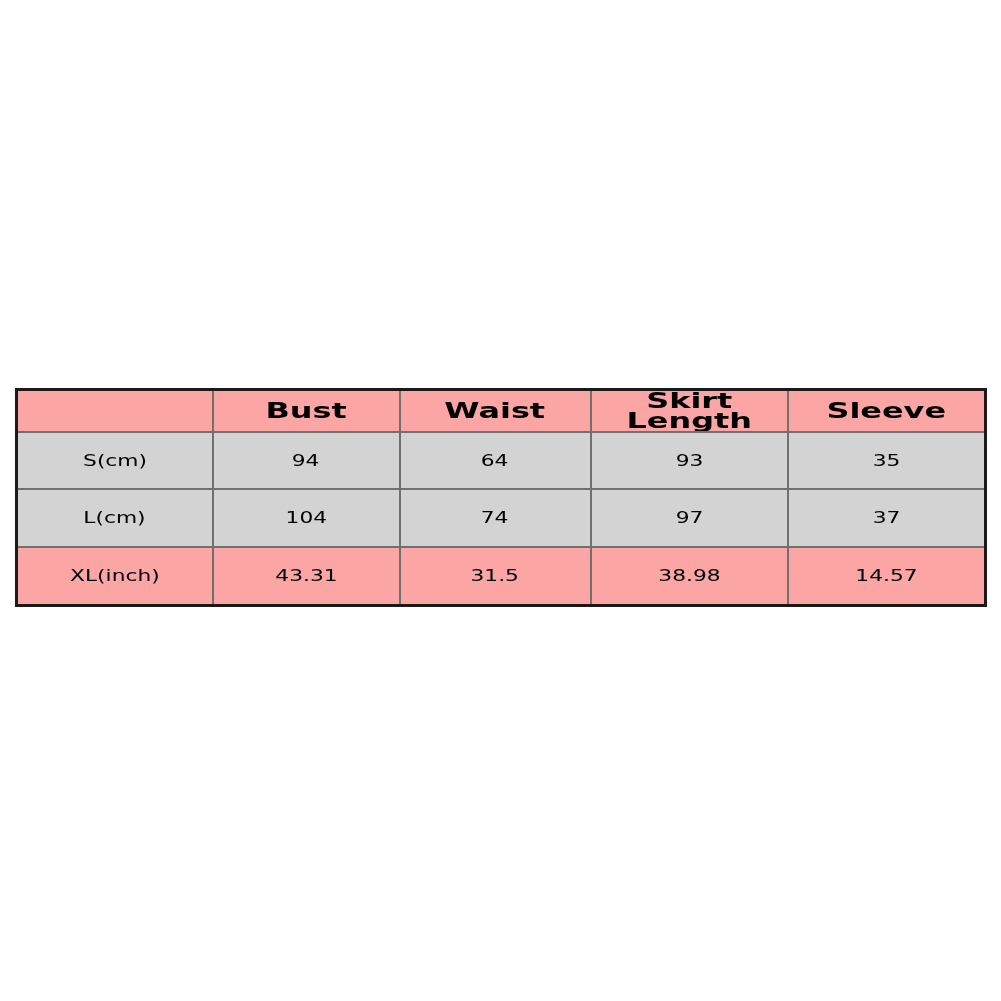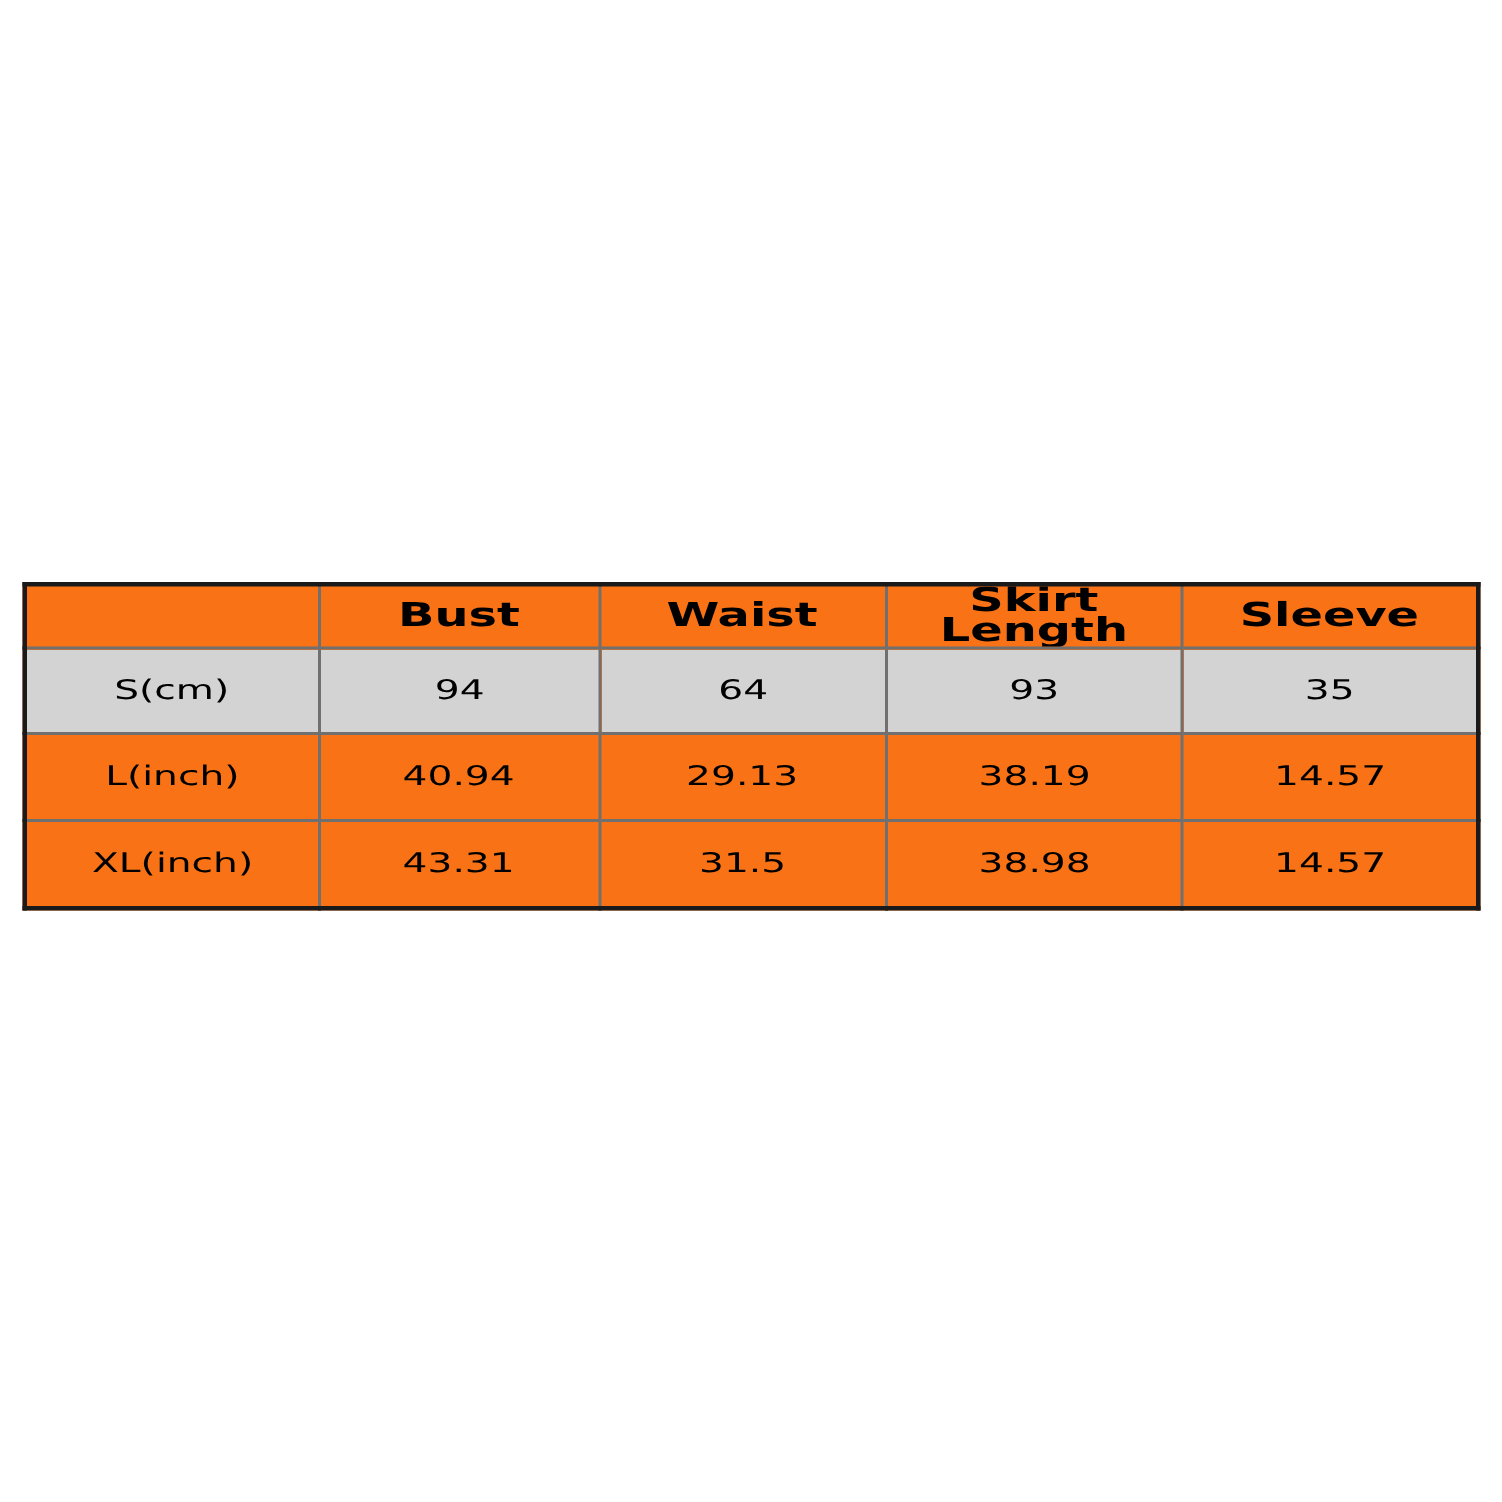--- a/index.html
+++ b/index.html
@@ -19,40 +19,40 @@
     left: 15px;
     top: 388px;
     width: 972px;
     height: 219px;
   }
   table.size-chart {
     width: 100%;
     height: 100%;
     border-collapse: collapse;
     table-layout: fixed;
-    background: #f97316;
+    background: #fca5a5;
     border: 3px solid #1a1a1a;
     text-decoration: underline;
   }
   .size-chart th,
   .size-chart td {
     border: 2px solid #707070;
     text-align: center;
     vertical-align: middle;
     padding: 0;
     overflow: hidden;
   }
   .size-chart thead th {
     font-weight: bold;
     font-size: 22px;
     height: 40px;
     line-height: 20px;
   }
   .size-chart tbody td {
-    font-size: 18px;
+    font-size: 15px;
     height: 22px;
     line-height: 20px;
   }
   .size-chart tr.shaded td {
     background: #d3d3d3;
   }
   
   .t {
     display: inline-block;
     transform: scaleX(1.45);
@@ -83,26 +83,26 @@
       </tr>
     </thead>
     <tbody>
       <tr class="shaded">
         <td><span class="t">S(cm)</span></td>
         <td><span class="t">94</span></td>
         <td><span class="t">64</span></td>
         <td><span class="t">93</span></td>
         <td><span class="t">35</span></td>
       </tr>
-      <tr>
-        <td><span class="t">L(inch)</span></td>
-        <td><span class="t">40.94</span></td>
-        <td><span class="t">29.13</span></td>
-        <td><span class="t">38.19</span></td>
-        <td><span class="t">14.57</span></td>
+      <tr class="shaded">
+        <td><span class="t">L(cm)</span></td>
+        <td><span class="t">104</span></td>
+        <td><span class="t">74</span></td>
+        <td><span class="t">97</span></td>
+        <td><span class="t">37</span></td>
       </tr>
       <tr>
         <td><span class="t">XL(inch)</span></td>
         <td><span class="t">43.31</span></td>
         <td><span class="t">31.5</span></td>
         <td><span class="t">38.98</span></td>
         <td><span class="t">14.57</span></td>
       </tr>
     </tbody>
   </table>

